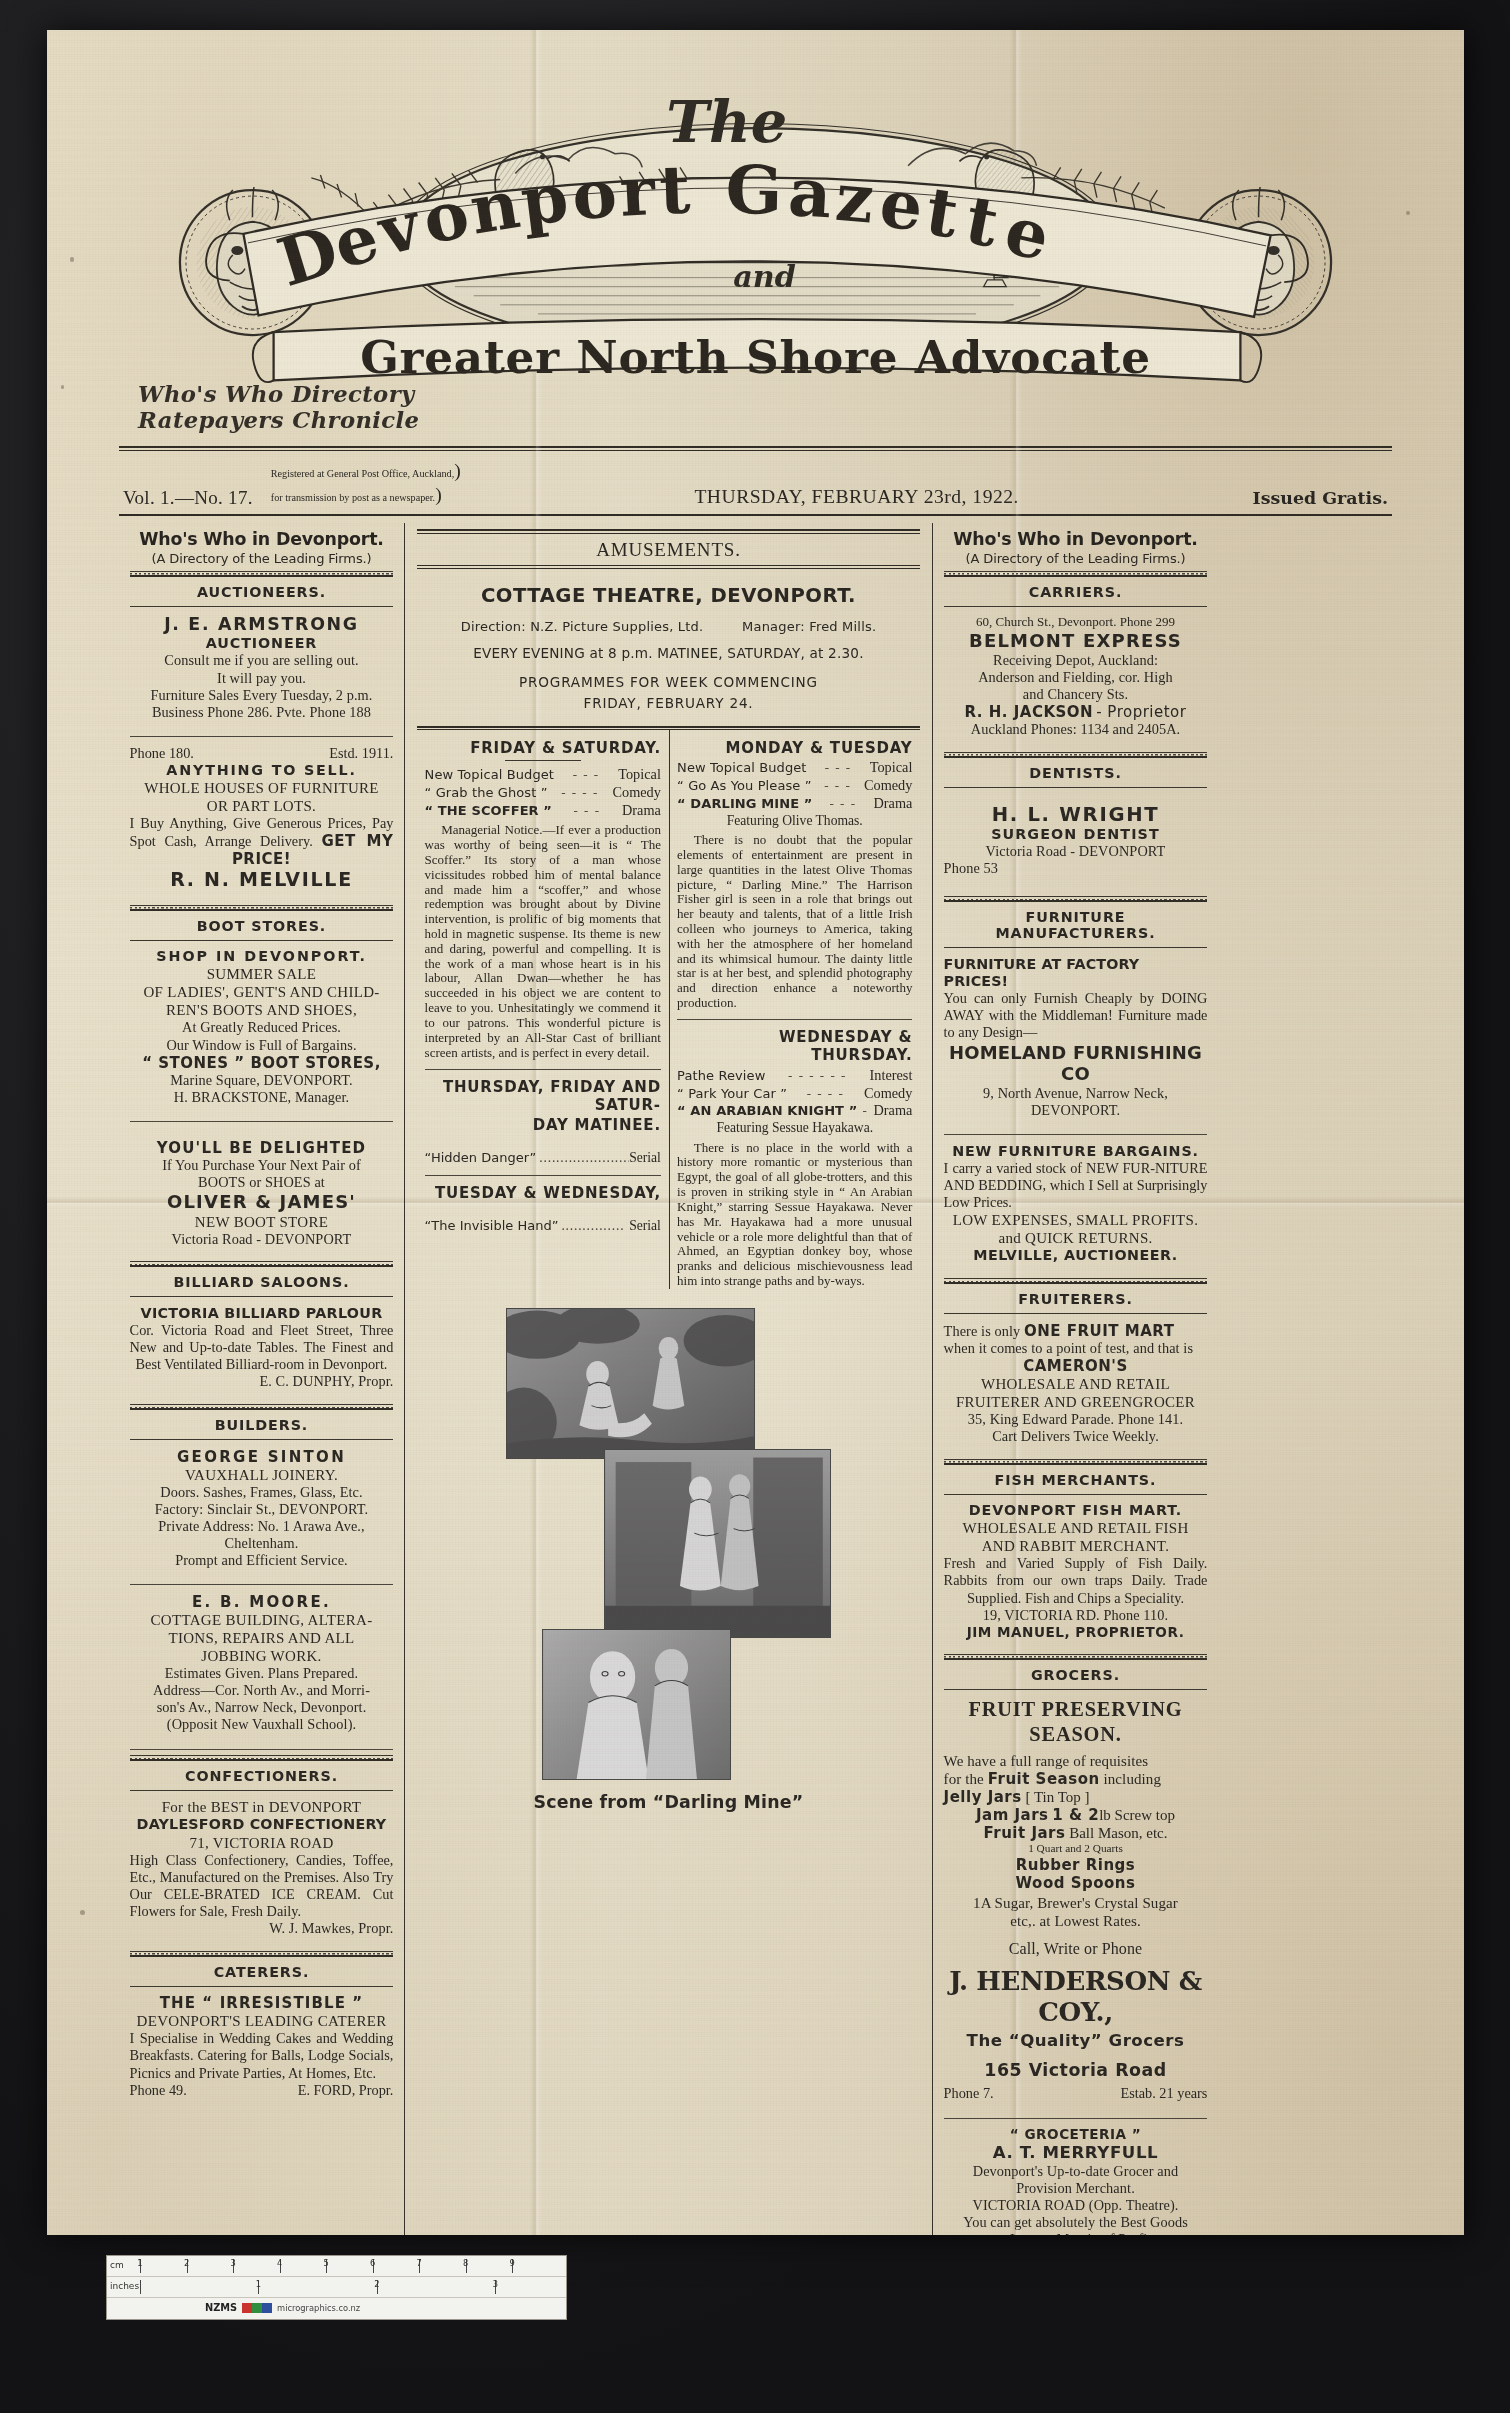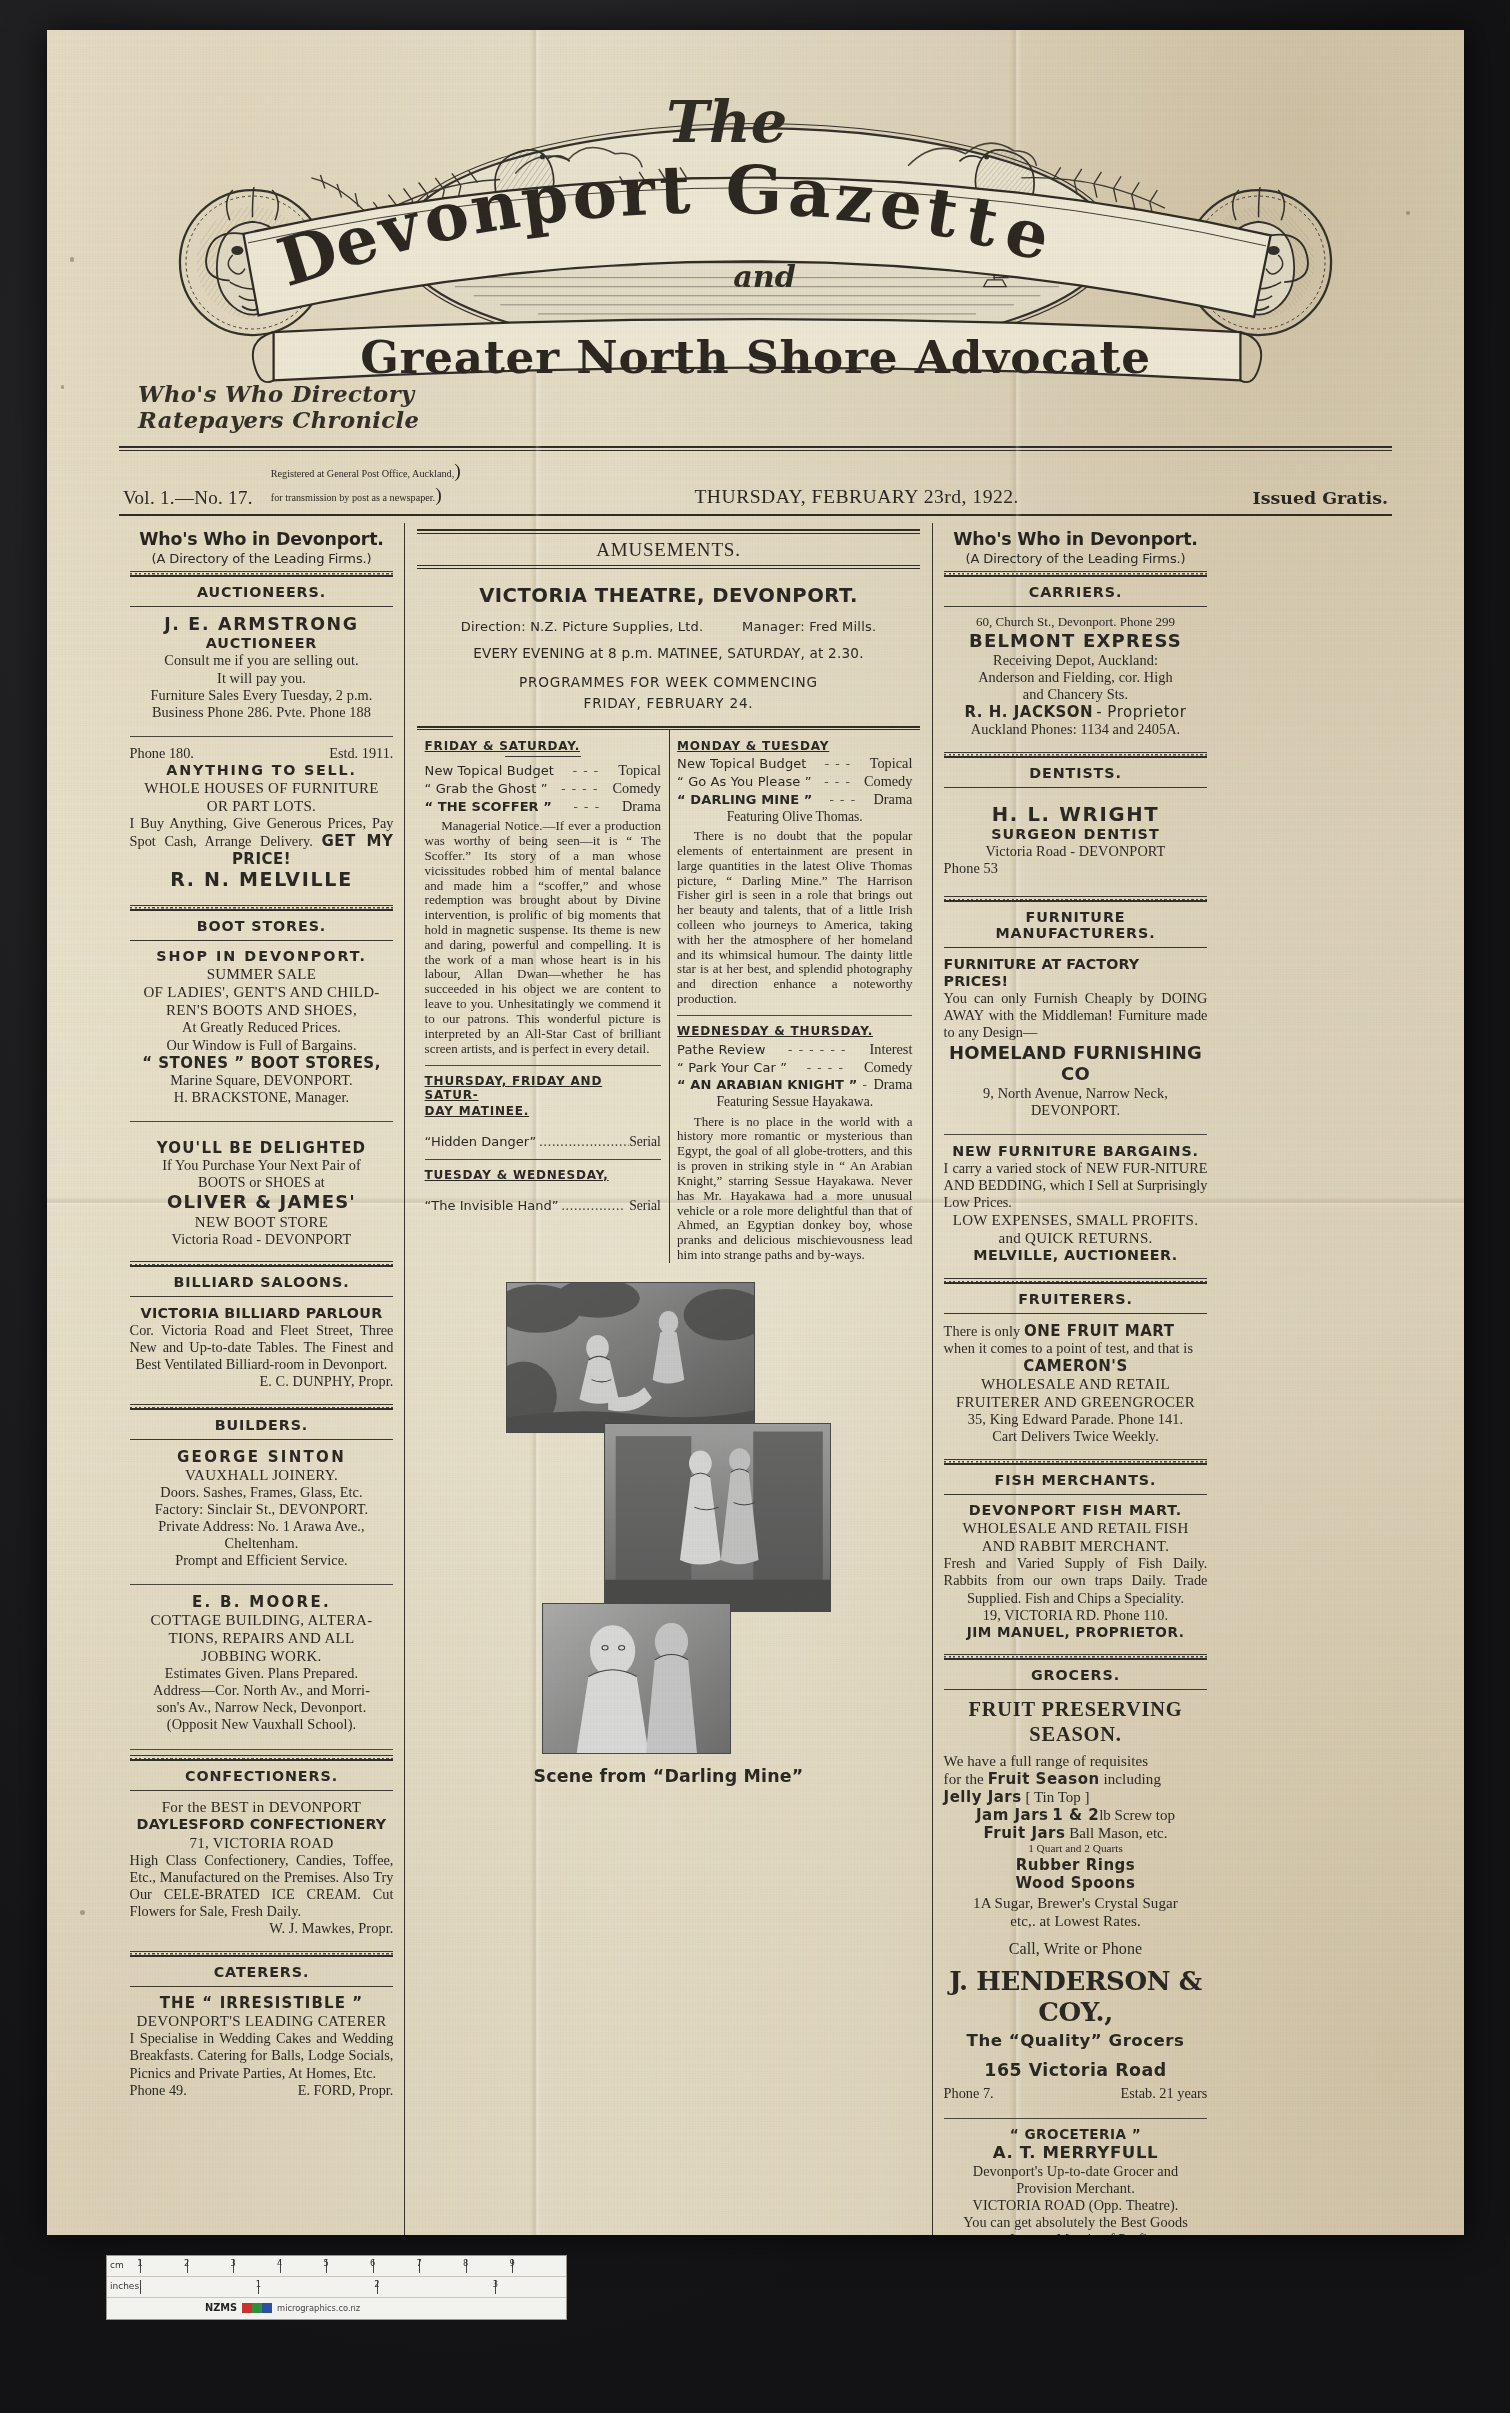--- a/index.html
+++ b/index.html
@@ -201,23 +201,23 @@
 
   .prog-rule{
     border-top:2.3px solid #2f2b25; border-bottom:1.5px solid #2f2b25;
     height:3.8px; margin-top:15px;
   }
   .prog-cols{ display:flex; margin-top:0; }
   .pc{ width:50%; padding:9px 7.6px 0 7.6px; }
   .pc-right{ border-left:1.5px solid #35312a; }
 
   .day-head{
-    text-align:left;
+    text-align:right;
     font-family:"DejaVu Sans", sans-serif; font-weight:bold;
-    font-size:12px; letter-spacing:0.8px; margin-bottom:2.3px;text-decoration:underline;
+    font-size:15px; letter-spacing:0.8px; margin-bottom:2.3px;
   }
   .day-rule{ width:76px; height:0; border-top:1.5px solid #3a362e; margin:3px auto 5.3px auto; }
   .film-line{
     display:flex; justify-content:space-between; align-items:baseline;
     font-size:13.6px; margin-bottom:0.8px; white-space:nowrap;
   }
   .film-line .ttl{ font-family:"DejaVu Sans", sans-serif; font-size:13px; letter-spacing:0.1px; }
   .film-line .ttl.b{ font-weight:bold; }
   .film-line .dots{
     flex:1; text-align:center; font-size:13px;
@@ -594,21 +594,21 @@
           <span>E. FORD, Propr.</span>
         </div>
       </div>
     </div>
 
     <div class="col col-mid">
       <div class="amuse-rule-top"></div>
       <div class="amuse-title">AMUSEMENTS.</div>
       <div class="amuse-rule-bot"></div>
 
-      <div class="theatre-name">VICTORIA THEATRE, DEVONPORT.</div>
+      <div class="theatre-name">COTTAGE THEATRE, DEVONPORT.</div>
       <div class="theatre-line">
         <span>Direction:  N.Z. Picture Supplies, Ltd.</span>
         <span class="sp"></span>
         <span>Manager:  Fred Mills.</span>
       </div>
       <div class="theatre-line2">EVERY EVENING at 8 p.m.    MATINEE, SATURDAY, at 2.30.</div>
       <div class="theatre-prog">PROGRAMMES FOR WEEK COMMENCING</div>
       <div class="theatre-prog2">FRIDAY, FEBRUARY  24.</div>
 
       <div class="prog-rule"></div>

